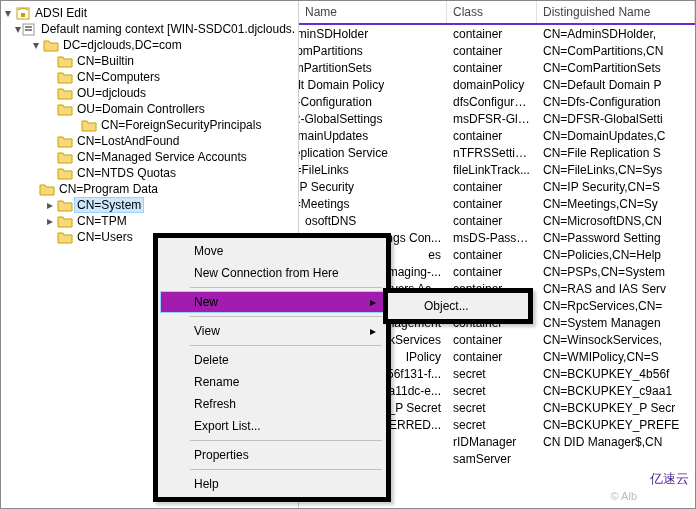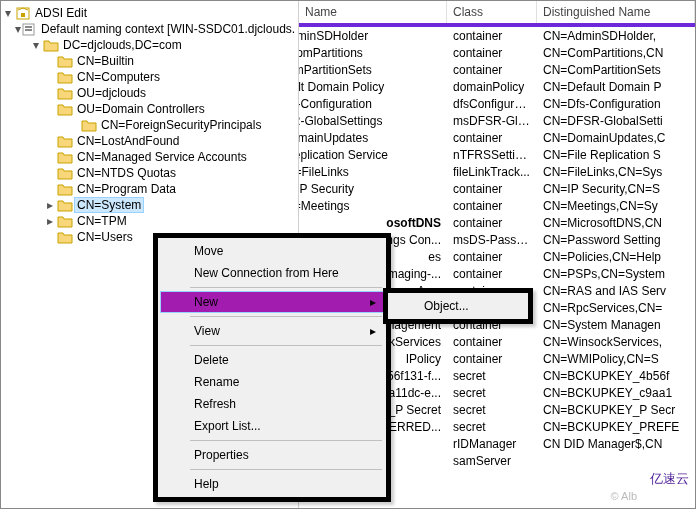--- a/index.html
+++ b/index.html
@@ -51,21 +51,21 @@
     margin-right: 2px;
   }
   .folder-icon svg { display:block; }
   .right-pane {
     flex: 1;
     display: flex;
     flex-direction: column;
   }
   .list-header {
     display: flex;
-    border-bottom: 4px solid #6d28d9;
+    border-bottom: 2px solid #6d28d9;
     background: #fff;
     align-items: center;
   }
   .list-header .col {
     padding: 4px 6px;
     border-right: 1px solid #e0e0e0;
     color: #444;
     font-weight: normal;
     overflow: hidden;
     text-overflow: ellipsis;
@@ -248,21 +248,21 @@
         </div>
         <div class="tree-row" style="padding-left: 42px;">
           <span class="expander"></span>
           <span class="icon folder-icon">
             <svg width="16" height="16">
               <path d="M1 4 h5 l1 2 h8 v8 h-14 z" fill="#f7d77a" stroke="#c9a200"></path>
             </svg>
           </span>
           <span class="label">CN=NTDS Quotas</span>
         </div>
-        <div class="tree-row" style="padding-left: 42px;">
+        <div class="tree-row" style="padding-left: 24px;">
           <span class="expander"></span>
           <span class="icon folder-icon">
             <svg width="16" height="16">
               <path d="M1 4 h5 l1 2 h8 v8 h-14 z" fill="#f7d77a" stroke="#c9a200"></path>
             </svg>
           </span>
           <span class="label">CN=Program Data</span>
         </div>
         <div class="tree-row selected" style="padding-left: 42px;">
           <span class="expander">▸</span>
@@ -383,21 +383,21 @@
         </div>
         <div class="list-row">
           <div class="cell col-name" style="display:flex;align-items:center;">
             <span class="icon folder-icon">CN=Meetings</span>
             <span></span>
           </div>
           <div class="cell col-class">container</div>
           <div class="cell col-dn">CN=Meetings,CN=Sy</div>
         </div>
         <div class="list-row">
-          <div class="cell col-name" style="display: flex; align-items: center; justify-content: flex-end; font-weight: bold;">
+          <div class="cell col-name" style="display: flex; align-items: center; ">
             <span>osoftDNS</span>
           </div>
           <div class="cell col-class">container</div>
           <div class="cell col-dn">CN=MicrosoftDNS,CN</div>
         </div>
         <div class="list-row">
           <div class="cell col-name" style="display: flex; align-items: center; justify-content: flex-end;">
             <span>word Settings Con...</span>
           </div>
           <div class="cell col-class">msDS-Passw...</div>

